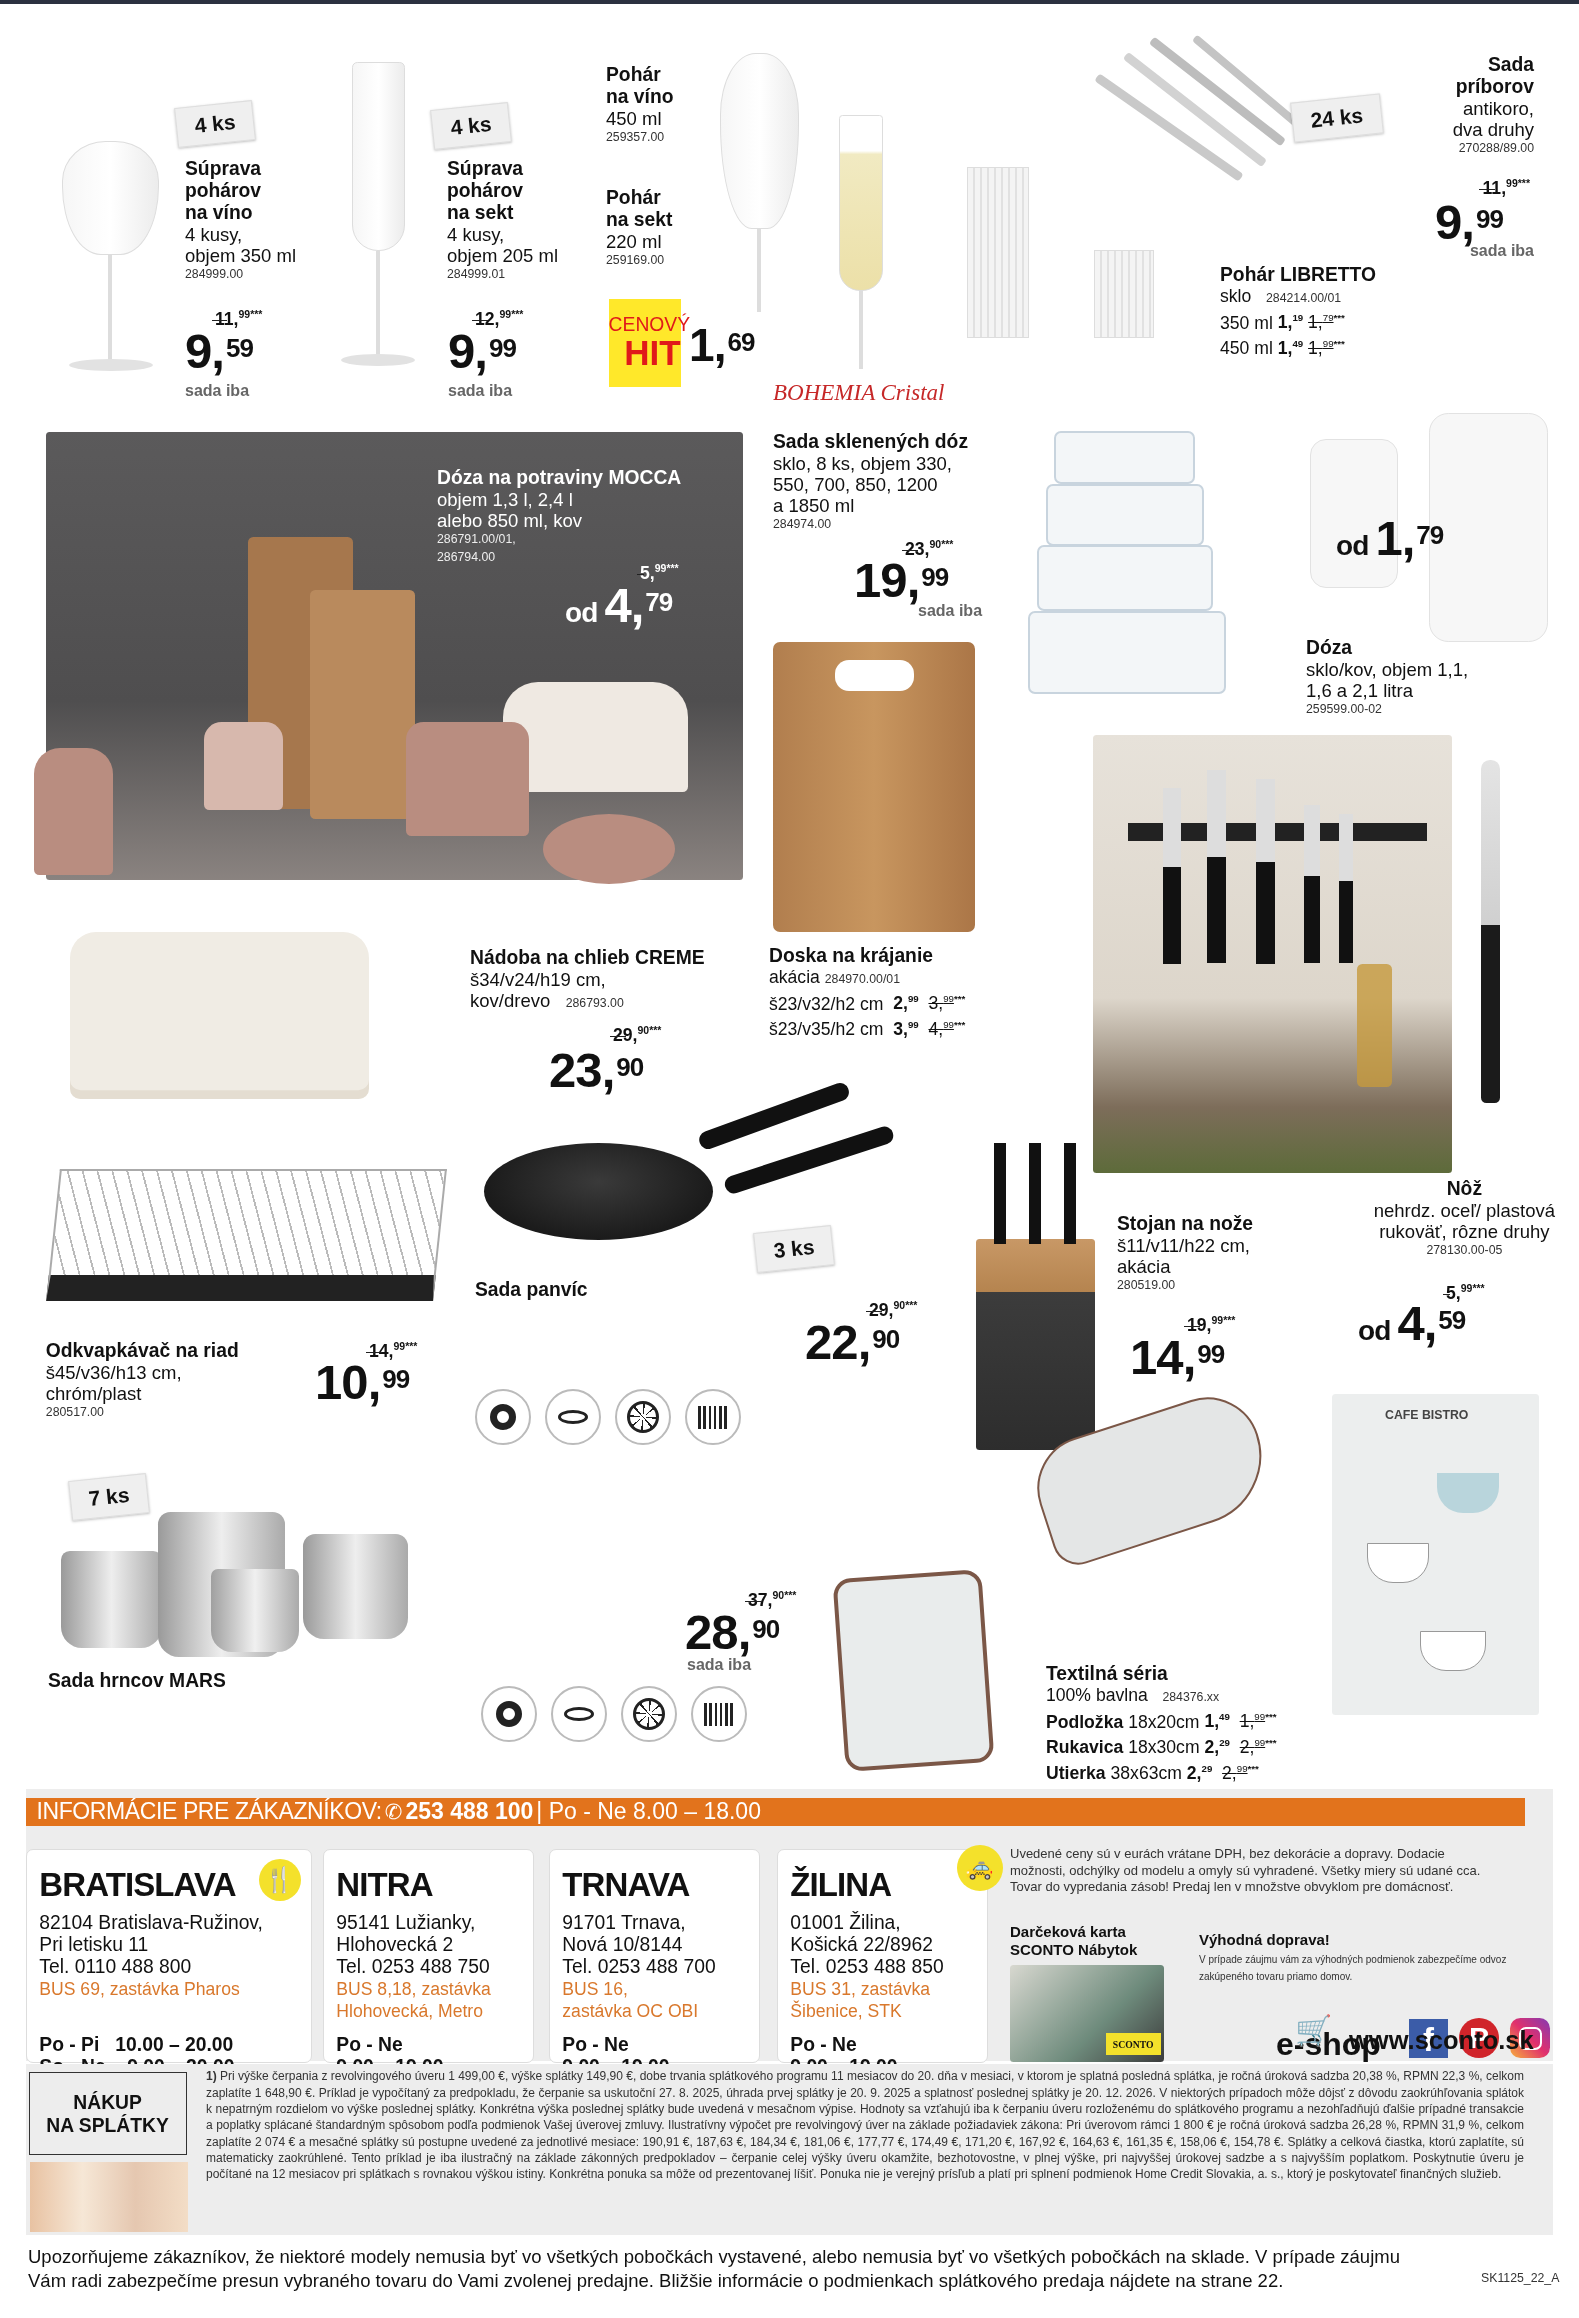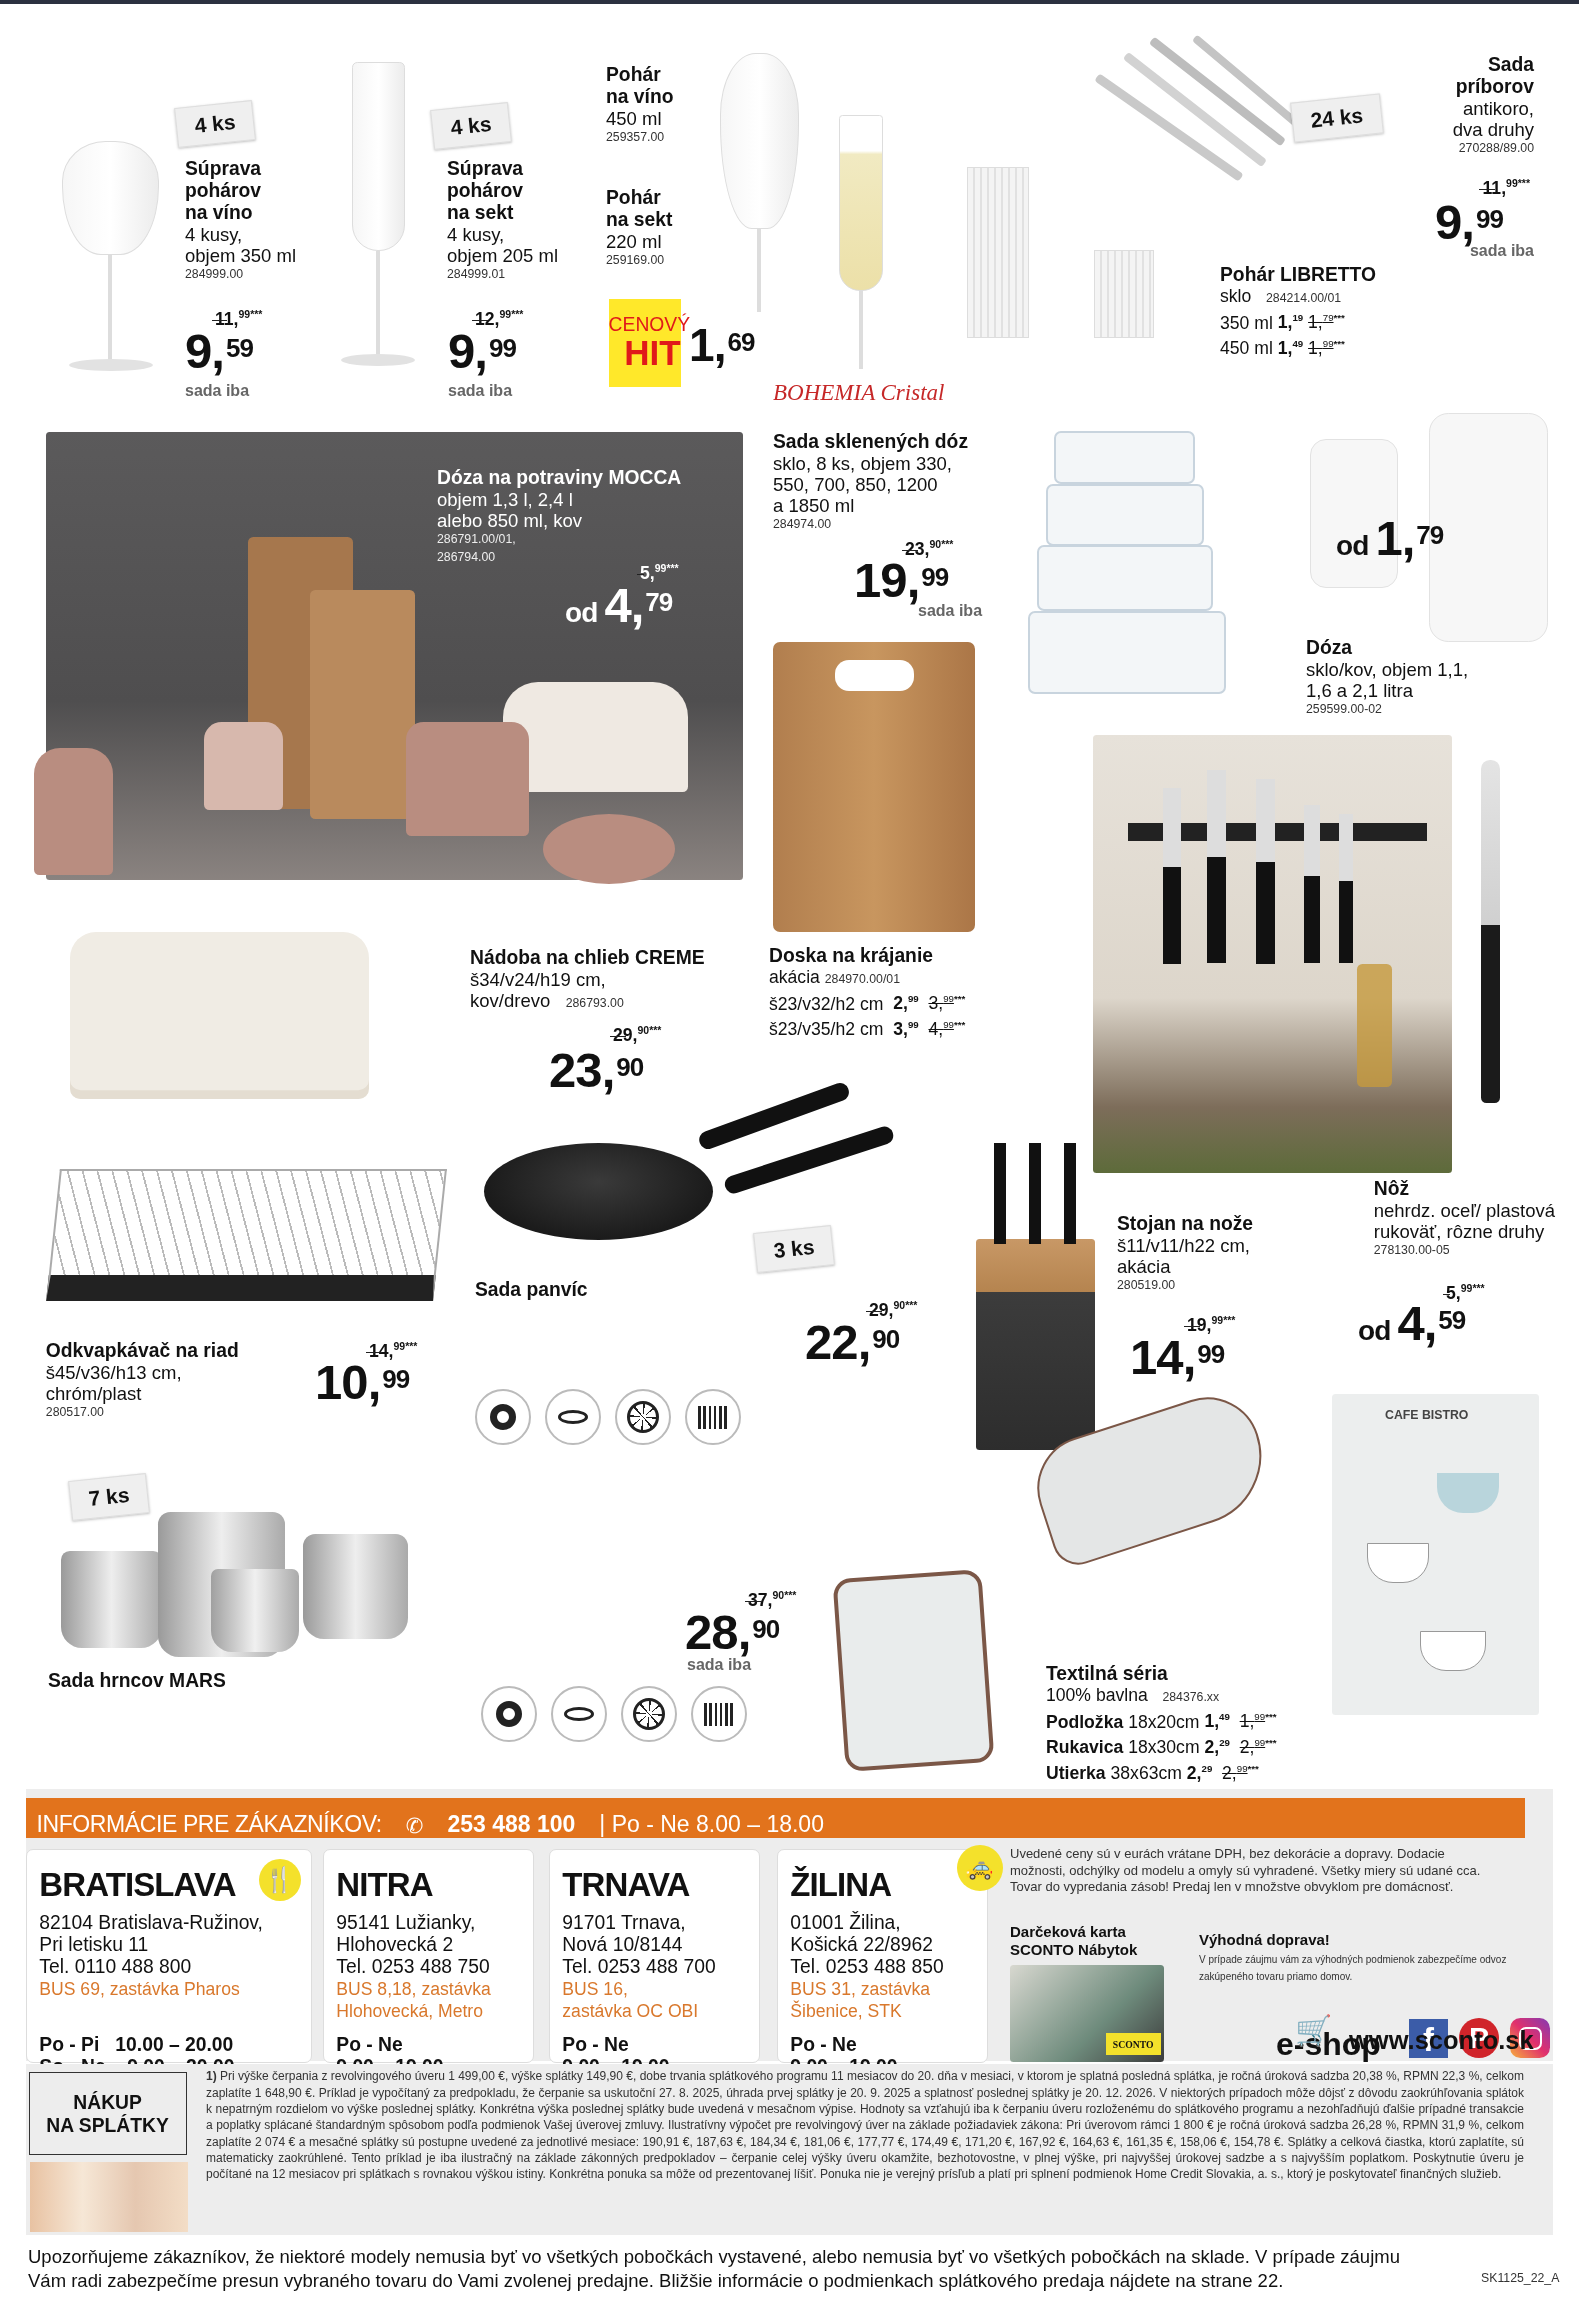--- a/index.html
+++ b/index.html
@@ -292,21 +292,21 @@
         <div>š11/v11/h22 cm,</div>
         <div>akácia</div>
       </div>
     <div class="t-code">280519.00</div>
   </div>
   <div class="abs" style="left:211px;top:224px"><span class="old"><span>19,</span><sup>99</sup><sup>***</sup></span></div>
   <div class="abs price" style="left:154px;top:243px"><span>14,</span><sup>99</sup></div>
 </div>
 
 <div class="abs" style="left:1283px;top:1178px;width:272px;height:176px">
-  <div class="abs" style="right:0;top:0;text-align:left">
+  <div class="abs" style="right:0;top:0;text-align:center">
     <div class="t-name">Nôž</div>
     <div class="t-desc">
         <div>nehrdz. oceľ/ plastová</div>
         <div>rukoväť, rôzne druhy</div>
       </div>
     <div class="t-code">278130.00-05</div>
   </div>
   <div class="abs" style="left:163px;top:104px"><span class="old"><span>5,</span><sup>99</sup><sup>***</sup></span></div>
   <div class="abs price" style="left:75px;top:121px"><span class="od">od</span><span>4,</span><sup>59</sup></div>
 </div>
@@ -352,21 +352,21 @@
     <div class="t-name">Textilná séria</div>
     <div class="row-line"><span>100% bavlna</span> &nbsp; <span class="t-code">284376.xx</span></div>
     <div class="row-line"><b>Podložka</b> <span>18x20cm</span> <b><span>1,</span><sup>49</sup></b> &nbsp;<s><span>1,</span><sup>99</sup></s><b><sup>***</sup></b></div>
     <div class="row-line"><b>Rukavica</b> <span>18x30cm</span> <b><span>2,</span><sup>29</sup></b> &nbsp;<s><span>2,</span><sup>99</sup></s><b><sup>***</sup></b></div>
     <div class="row-line"><b>Utierka</b> <span>38x63cm</span> <b><span>2,</span><sup>29</sup></b> &nbsp;<s><span>2,</span><sup>99</sup></s><b><sup>***</sup></b></div>
     <div class="row-line"><b>Sada</b> <span>(podložka, rukavice a utierka)</span> &nbsp; <b><span>4,</span><sup>99</sup></b> &nbsp;&nbsp;&nbsp; <s>6,99</s><b><sup style="font-size:9.7px">***</sup></b></div>
   </div>
 </div>
 
 <div class="abs footer-info" style="left:26px;top:1789px;width:1527px;height:272px">
-  <div class="abs" style="left:0;top:8.8px;width:1499px;height:40px;background:#e2731c;color:#fff;display:flex;align-items:flex-end;padding-left:10.5px;font-size:23px;gap:24px;white-space:nowrap">
+  <div class="abs" style="left:0;top:8.8px;width:1499px;height:28px;background:#e2731c;color:#fff;display:flex;align-items:center;padding-left:10.5px;font-size:23px;gap:3px;white-space:nowrap">
     <span style="letter-spacing:-0.4px">INFORMÁCIE PRE ZÁKAZNÍKOV:</span>
     <span style="font-size:21px">✆</span>
     <b>253 488 100</b>
     <span>| Po - Ne  8.00 – 18.00</span>
   </div>
 
   <div class="abs store" style="left:0;top:60px;width:286px;height:214px">
     <div class="abs" style="right:10.5px;top:8.8px;width:42px;height:42px;border-radius:50%;background:#f4e12b;display:flex;align-items:center;justify-content:center;font-size:24.6px">🍴</div>
     <h3>BRATISLAVA</h3>
     <div class="a">

